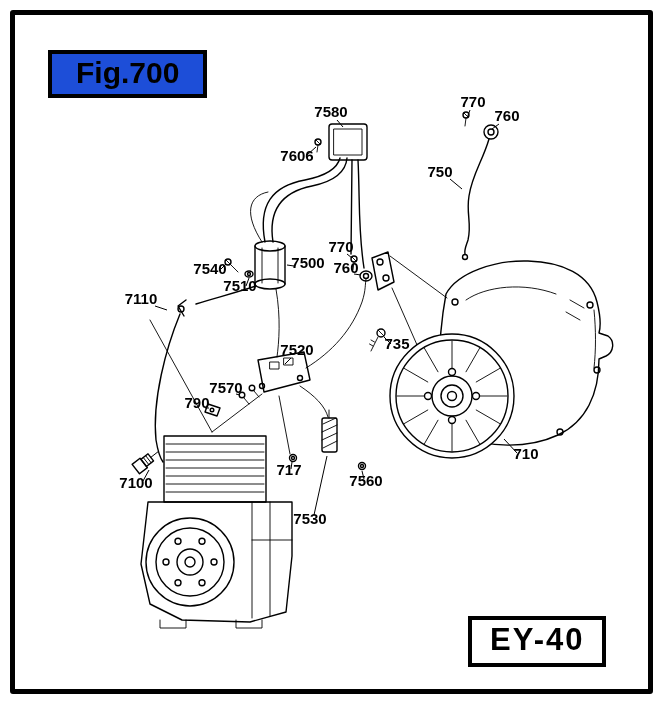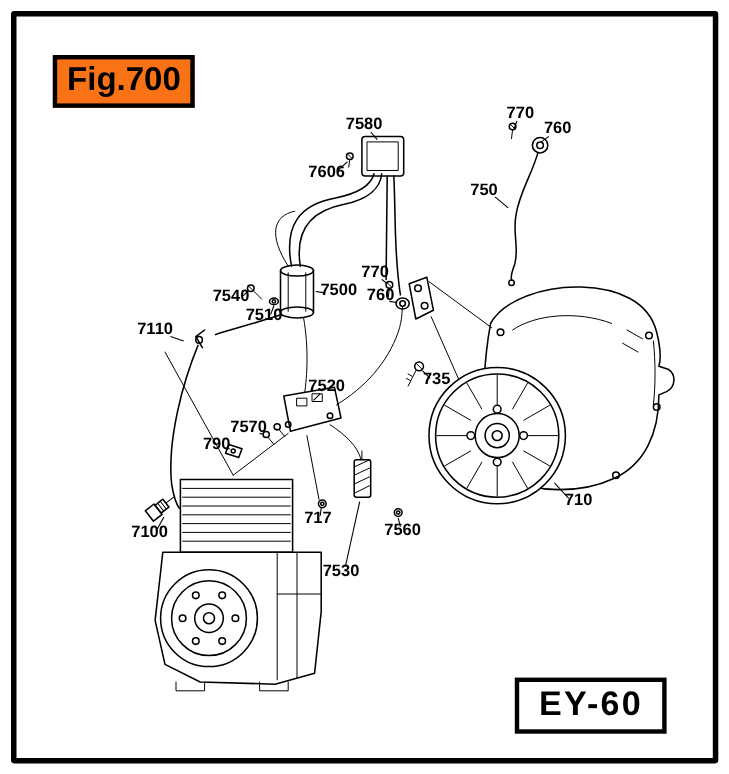--- a/index.html
+++ b/index.html
@@ -7,21 +7,21 @@
         font-family:"Liberation Sans",sans-serif;overflow:hidden;}
   .frame{position:absolute;inset:10px;border:5px solid var(--ink,#000);border-radius:3px;pointer-events:none;}
   .art-svg{position:absolute;left:0;top:0;width:663px;height:704px;}
   .art *{stroke:var(--ink,#000);fill:none;stroke-width:1.4;stroke-linecap:round;stroke-linejoin:round;}
   .art .fill-white{fill:#fff;}
   .art .thin{stroke-width:0.9;}
   .part-label{font-family:"Liberation Sans",sans-serif;font-weight:bold;font-size:15px;
               fill:var(--ink,#000);stroke:none;text-anchor:middle;}
   .leader{stroke:var(--ink,#000);stroke-width:1;}
   .fig-box{position:absolute;left:48px;top:50px;border:4px solid var(--ink,#000);
-           padding:2px 9px 5px;font-size:30px;font-weight:bold;background:#f97316;line-height:1.1;}
+           padding:2px 24px 5px;font-size:30px;font-weight:bold;background:#1d4ed8;line-height:1.1;}
   .model-box{position:absolute;left:468px;top:616px;border:4px solid var(--ink,#000);
            padding:3px 18px 6px;font-size:31px;font-weight:bold;letter-spacing:2px;background:#fff;line-height:1.1;}
 </style>
 </head>
 <body>
 
 <div class="page">
 
   <svg class="art-svg" viewBox="0 0 663 704" aria-hidden="true">
     <g class="art">
@@ -234,16 +234,16 @@
       </g>
   </svg>
 
   <div class="frame"></div>
 
   <div class="fig-box">
     <span>Fig.700</span>
   </div>
 
   <div class="model-box">
-    <span>EY-60</span>
+    <span>EY-40</span>
   </div>
 
 </div>
 
 </body></html>

